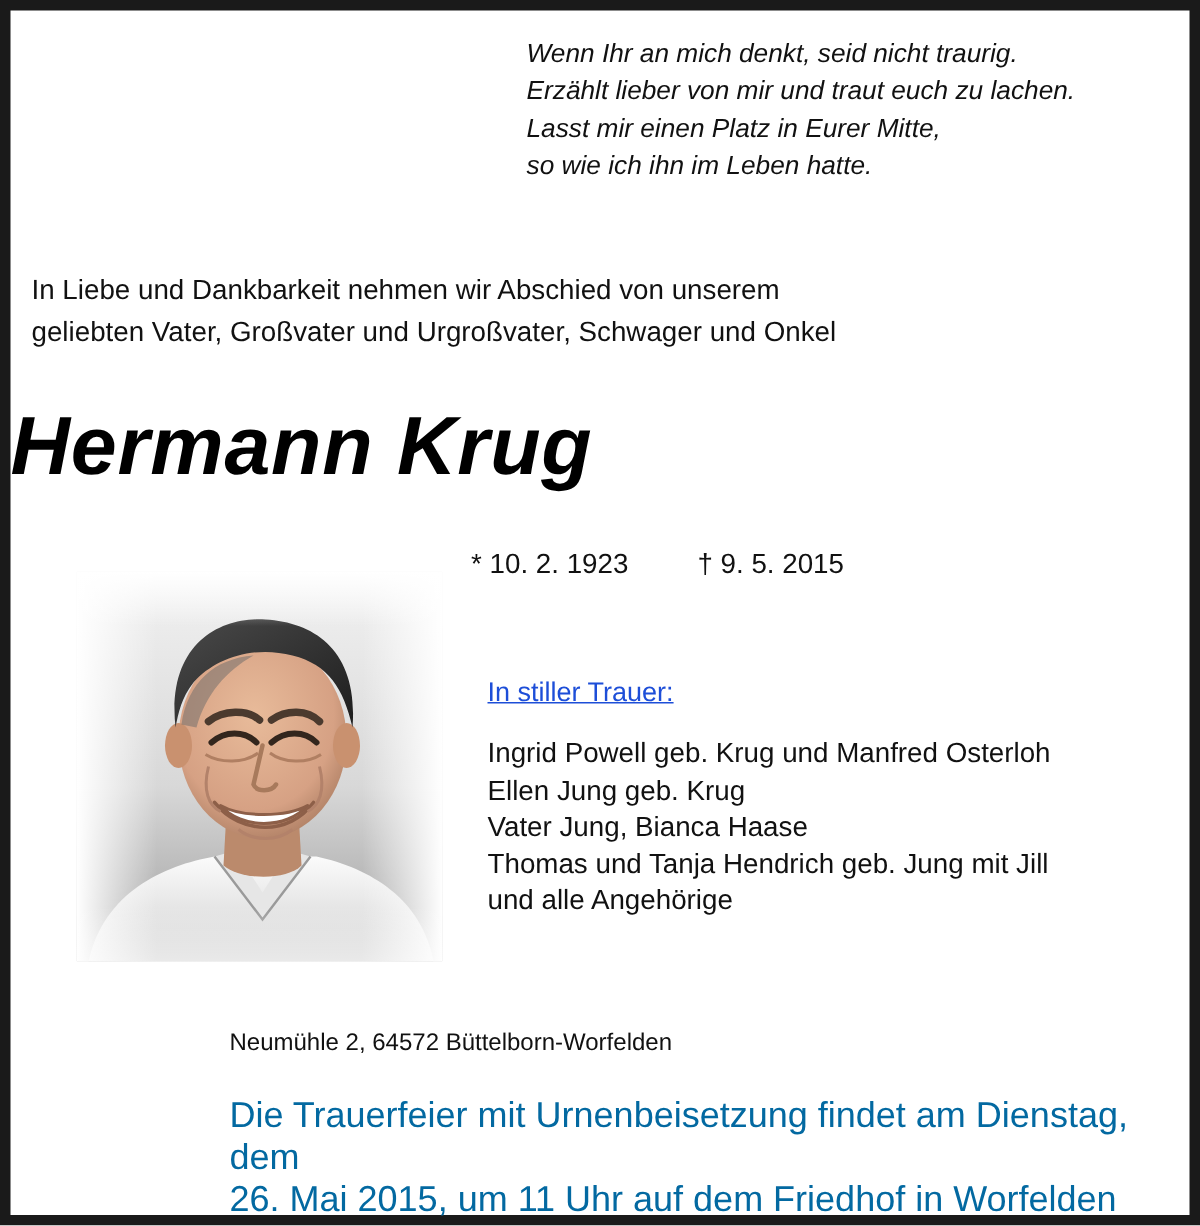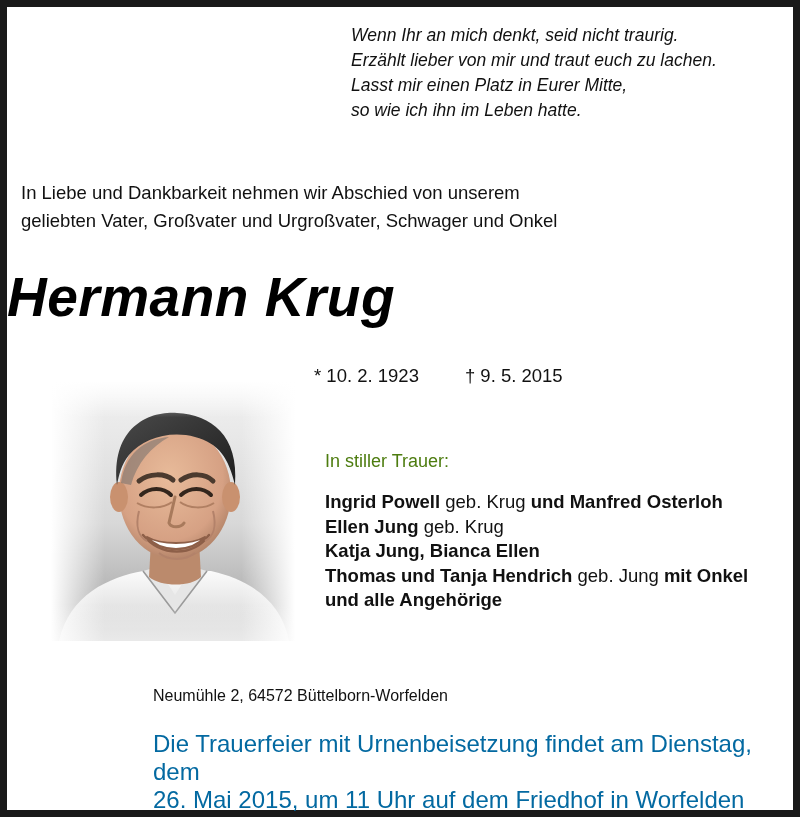--- a/index.html
+++ b/index.html
@@ -90,32 +90,33 @@
     background: #ffffff;
   }
   .photo svg { position: absolute; left: 0; top: 0; }
 
   
   .mourn-label {
     position: absolute;
     left: 318px;
     top: 444px;
     font-size: 18px;
-    color: #4d7c0f;
+    color: #1d4ed8;
+    text-decoration: underline;
   }
   .mourners {
     position: absolute;
     left: 318px;
     top: 483px;
     font-size: 18.5px;
     line-height: 24.5px;
     color: #111111;
     white-space: nowrap;
   }
-  .mourners .b { font-weight: bold; }
+  .mourners .b { font-weight: normal; }
 
   
   .address {
     position: absolute;
     left: 146px;
     top: 680px;
     font-size: 16px;
     color: #111111;
   }
   .funeral {
@@ -224,22 +225,22 @@
 
         <rect x="0" y="0" width="244" height="260" fill="url(#sideFade)"></rect>
         <rect x="0" y="0" width="244" height="260" fill="url(#topFade)"></rect>
       </svg>
     </div>
 
     <div class="mourn-label">In stiller Trauer:</div>
     <div class="mourners">
       <div><span class="b">Ingrid Powell</span><span> geb. Krug </span><span class="b">und Manfred Osterloh</span></div>
       <div><span class="b">Ellen Jung</span><span> geb. Krug</span></div>
-      <div><span class="b">Katja Jung, Bianca Ellen</span></div>
-      <div><span class="b">Thomas und Tanja Hendrich</span><span> geb. Jung </span><span class="b">mit Onkel</span></div>
+      <div><span class="b">Vater Jung, Bianca Haase</span></div>
+      <div><span class="b">Thomas und Tanja Hendrich</span><span> geb. Jung </span><span class="b">mit Jill</span></div>
       <div><span class="b">und alle Angehörige</span></div>
     </div>
 
     <div class="address">Neumühle 2, 64572 Büttelborn-Worfelden</div>
 
     <div class="funeral">
       <div>Die Trauerfeier mit Urnenbeisetzung findet am Dienstag, dem</div>
       <div>26. Mai 2015, um 11 Uhr auf dem Friedhof in Worfelden statt.</div>
     </div>
 

